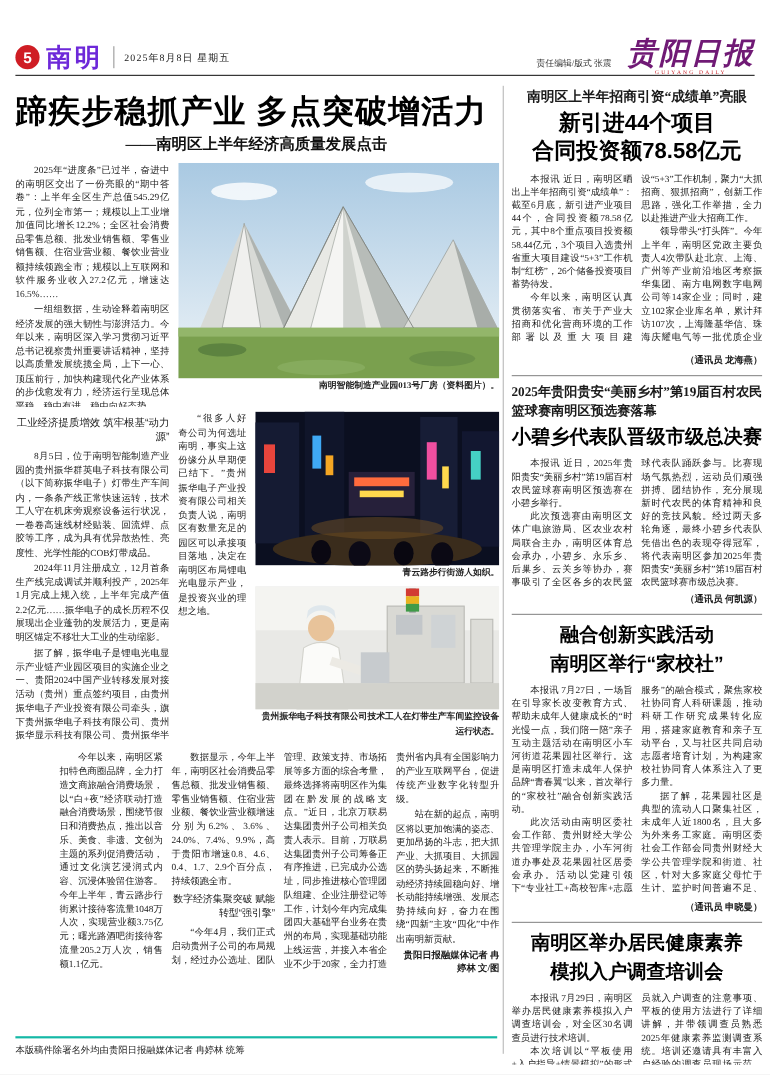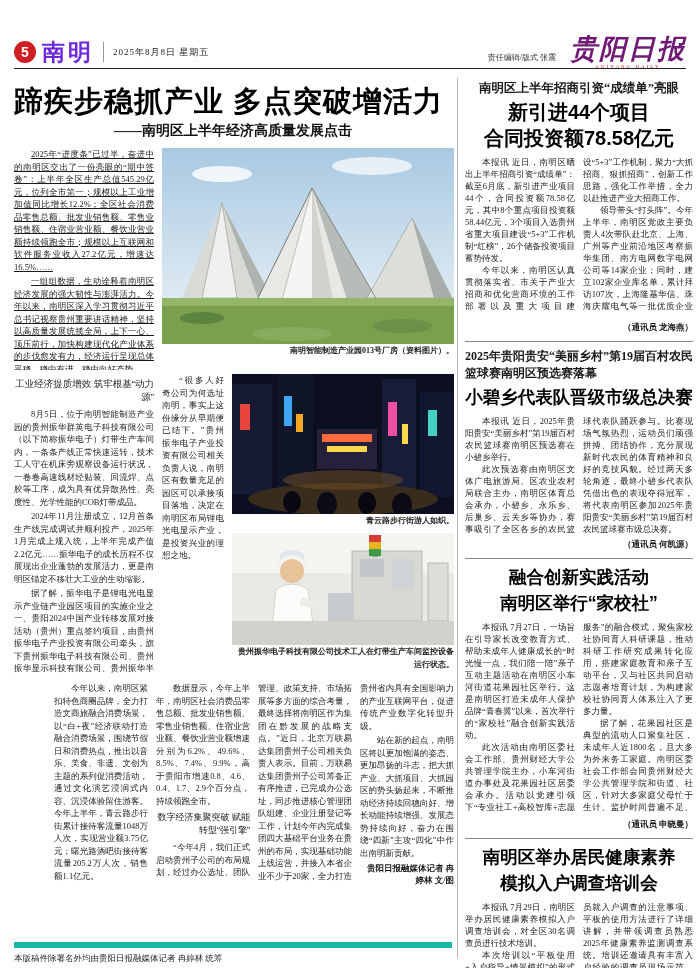--- a/index.html
+++ b/index.html
@@ -22,31 +22,31 @@
   .masthead-en{color:#c4161c;font-size:5px;letter-spacing:2px;margin-top:2px;}
   
   .lead-hl{position:absolute;left:14px;top:82px;width:438px;text-align:left;font-size:29px;
            font-weight:900;letter-spacing:1px;font-family:"Liberation Sans","DejaVu Sans",sans-serif;color:#000;}
   .lead-dek{position:absolute;left:14px;top:122px;width:438px;text-align:center;font-size:14px;font-weight:bold;color:#111;}
   
   .la{position:absolute;left:14px;top:148px;width:440px;height:784px;overflow:hidden;}
   .la p{margin:0 0 2px 0;text-indent:2em;text-align:justify;font-size:8.5px;line-height:12.5px;}
   .zoneA{display:flex;height:222px;overflow:hidden;}
   .zoneB{display:flex;height:302px;overflow:hidden;margin-top:4px;}
-  .colA{width:140px;margin-right:8px;overflow:hidden;text-decoration:underline;}
+  .colA{width:140px;margin-right:8px;overflow:hidden;}
   .colB{width:140px;margin-right:8px;overflow:hidden;}
   .colC{width:62px;margin-right:8px;overflow:hidden;}
   .photowrap{flex:1;overflow:hidden;}
   .photocap{font-size:8px;color:#222;text-align:right;line-height:13px;font-weight:bold;}
   .subhead{font-weight:normal;font-size:9.5px;margin:4px 0;text-align:right;text-indent:0;
            font-family:"Liberation Sans",sans-serif;}
   .zoneC{margin-top:6px;height:244px;overflow:hidden;column-count:4;column-gap:8px;margin-left:40px;}
   .zoneC .subhead{font-size:9px;}
   .main-byline{text-align:right;font-size:8.5px;font-weight:bold;margin-top:4px;}
-  .page-footer{position:absolute;left:14px;top:942px;width:438px;border-top:6px solid #14b8a6;
+  .page-footer{position:absolute;left:14px;top:942px;width:438px;border-top:2px solid #14b8a6;
                padding-top:5px;font-size:8.5px;color:#222;}
   
   .vdiv{position:absolute;left:457px;top:78px;width:1px;height:880px;background:#b9b9b9;}
   
   .rc{position:absolute;left:465px;top:76px;width:228px;height:892px;overflow:hidden;}
   .rc .kicker{font-size:12.5px;font-weight:bold;text-align:center;margin:4px 0 2px 0;}
   .rc .kicker-long{font-size:12px;font-weight:bold;text-align:justify;margin:6px 0 2px 0;line-height:17px;}
   .rc .hl{font-size:20px;font-weight:900;text-align:center;line-height:26px;
           font-family:"Liberation Sans","DejaVu Sans",sans-serif;color:#000;}
   .rc .hl2{font-size:17.5px;}
@@ -173,21 +173,21 @@
           <rect x="70" y="64" width="30" height="8" fill="#eceae4" transform="rotate(18 70 64)"></rect>
           <rect x="0" y="88" width="222" height="24" fill="#d2d2cc"></rect>
           <rect x="96" y="60" width="26" height="28" fill="#c7cbce"></rect>
         </svg>
         <div class="photocap">贵州振华电子科技有限公司技术工人在灯带生产车间监控设备运行状态。</div>
       </div>
     </div>
 
     <div class="zoneC">
       <p>今年以来，南明区紧扣特色商圈品牌，全力打造文商旅融合消费场景，以“白+夜”经济联动打造融合消费场景，围绕节假日和消费热点，推出以音乐、美食、非遗、文创为主题的系列促消费活动，通过文化演艺浸润式内容、沉浸体验留住游客。今年上半年，青云路步行街累计接待客流量1048万人次，实现营业额3.75亿元；曙光路酒吧街接待客流量205.2万人次，销售额1.1亿元。</p>
-      <p>数据显示，今年上半年，南明区社会消费品零售总额、批发业销售额、零售业销售额、住宿业营业额、餐饮业营业额增速分别为6.2%、49.6%、8.5%、7.4%、9.9%，高于贵阳市增速0.8、4.6、0.4、1.7、2.9个百分点，持续领跑全市。</p>
+      <p>数据显示，今年上半年，南明区社会消费品零售总额、批发业销售额、零售业销售额、住宿业营业额、餐饮业营业额增速分别为6.2%、3.6%、24.0%、7.4%、9.9%，高于贵阳市增速0.8、4.6、0.4、1.7、2.9个百分点，持续领跑全市。</p>
       <div class="subhead">数字经济集聚突破 赋能转型“强引擎”</div>
       <p>“今年4月，我们正式启动贵州子公司的布局规划，经过办公选址、团队管理、政策支持、市场拓展等多方面的综合考量，最终选择将南明区作为集团在黔发展的战略支点。”近日，北京万联易达集团贵州子公司相关负责人表示。目前，万联易达集团贵州子公司筹备正有序推进，已完成办公选址，同步推进核心管理团队组建、企业注册登记等工作，计划今年内完成集团四大基础平台业务在贵州的布局，实现基础功能上线运营，并接入本省企业不少于20家，全力打造贵州省内具有全国影响力的产业互联网平台，促进传统产业数字化转型升级。</p>
       <p>站在新的起点，南明区将以更加饱满的姿态、更加昂扬的斗志，把大抓产业、大抓项目、大抓园区的势头扬起来，不断推动经济持续回稳向好、增长动能持续增强、发展态势持续向好，奋力在围绕“四新”主攻“四化”中作出南明新贡献。</p>
       <div class="main-byline">贵阳日报融媒体记者 冉婷林 文/图</div>
     </div>
   </div>
 
   <div class="page-footer">本版稿件除署名外均由贵阳日报融媒体记者 冉婷林 统筹</div>
 
   <div class="vdiv"></div>

